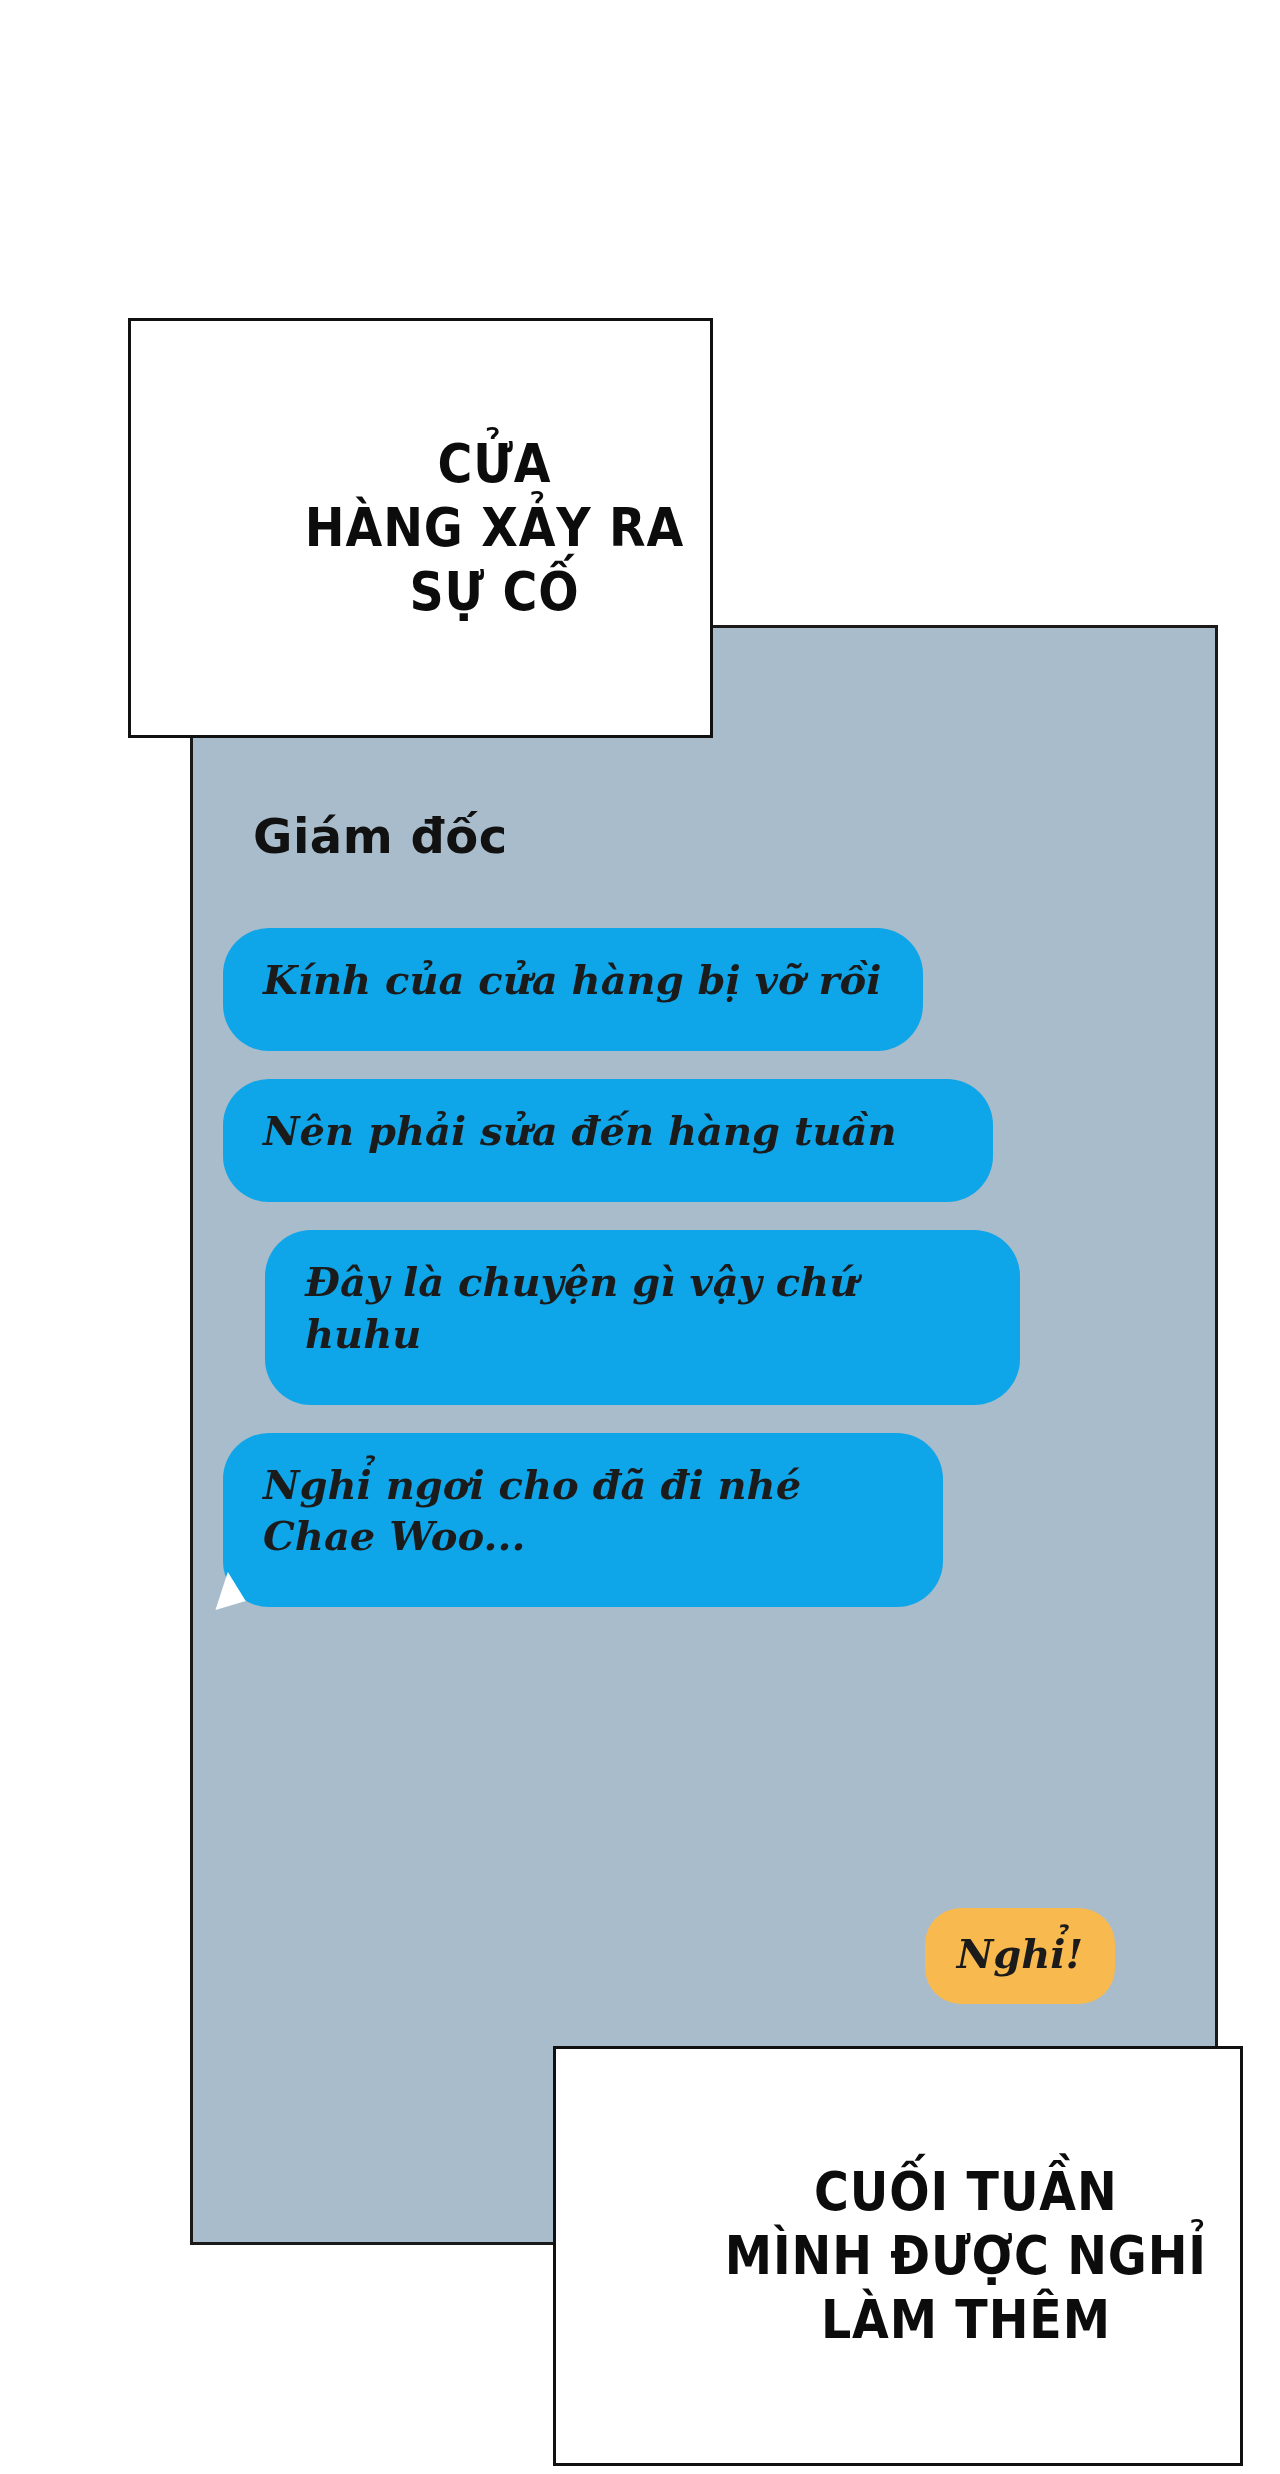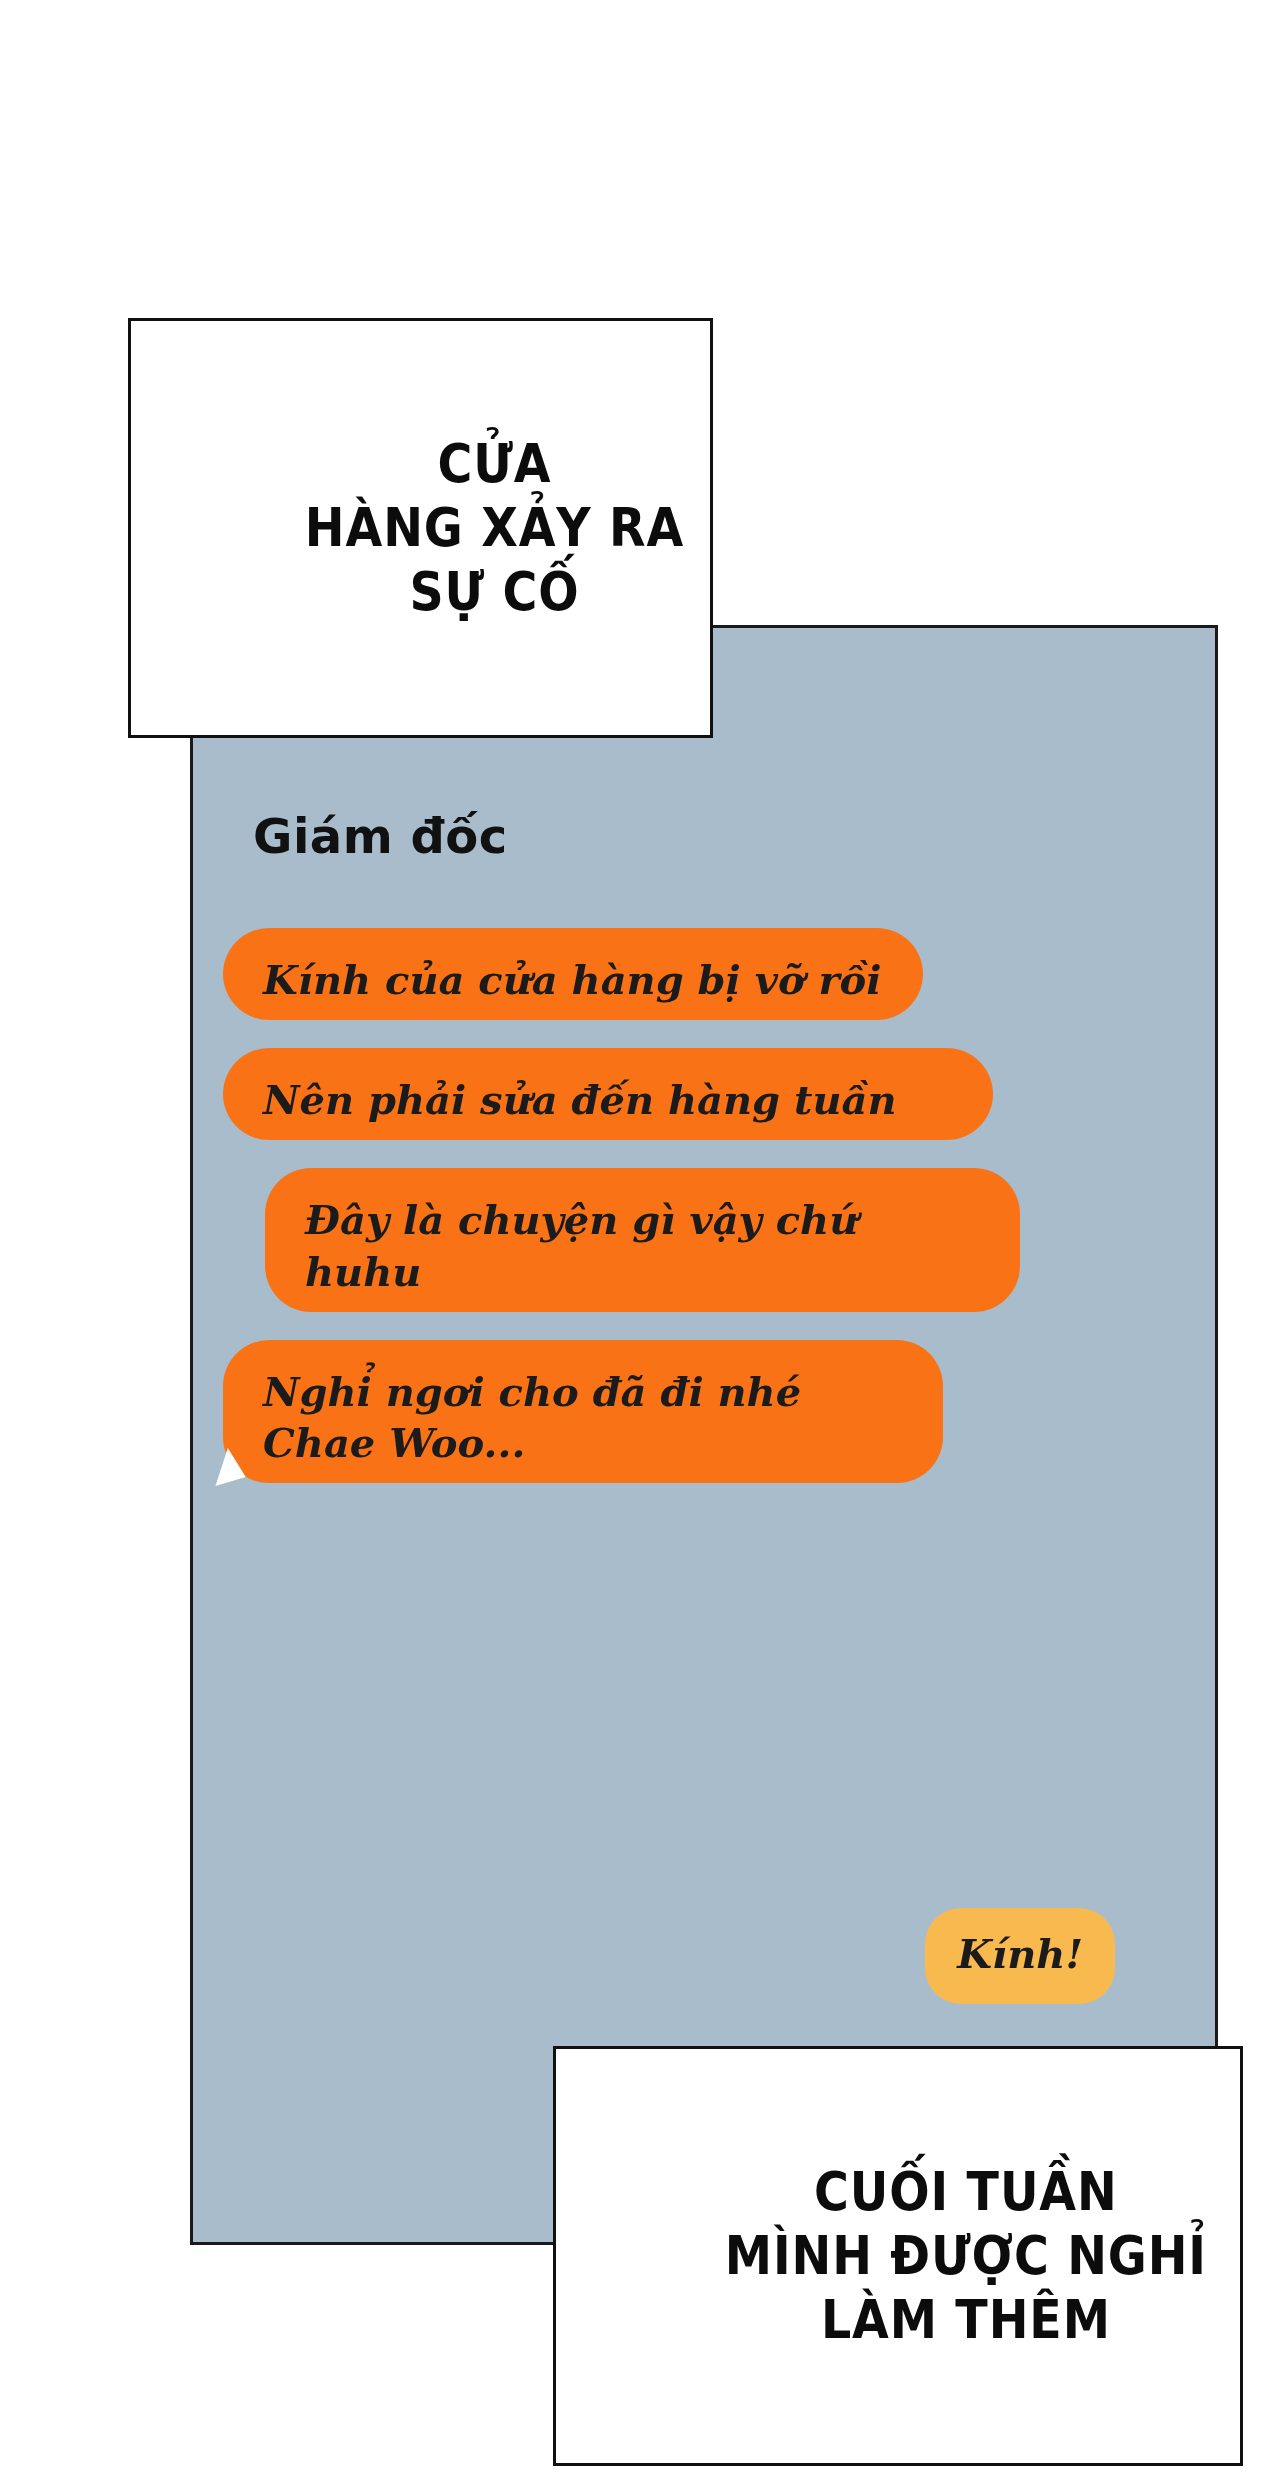--- a/index.html
+++ b/index.html
@@ -46,23 +46,23 @@
 
   .bubbles {
     position: absolute;
     left: 30px;
     top: 300px;
     width: 830px;
   }
 
   .bubble {
     position: relative;
-    background: #f97316;
+    background: #0ea5e9;
     border-radius: 46px;
-    padding: 26px 40px 15px 40px;
+    padding: 26px 40px 46px 40px;
     margin-bottom: 28px;
     display: inline-block;
     box-sizing: border-box;
     font-family: "DejaVu Serif", serif;
     font-style: italic;
     font-weight: 700;
     font-size: 40px;
     line-height: 1.28;
     color: #1b1b1b;
     max-width: 800px;
@@ -162,21 +162,21 @@
     <div class="chat-title">Giám đốc</div>
 
     <div class="bubbles">
       <div class="bubble w1">Kính của cửa hàng bị vỡ rồi</div>
       <div class="bubble w2">Nên phải sửa đến hàng tuần</div>
       <div class="bubble w3">Đây là chuyện gì vậy chứ huhu</div>
       <div class="bubble w4 tail">Nghỉ ngơi cho đã đi nhé Chae Woo...</div>
     </div>
 
     <div class="reply-wrap">
-      <span class="bubble-reply">Kính!</span>
+      <span class="bubble-reply">Nghỉ!</span>
     </div>
 
   </div>
 
   <div class="caption-box" id="caption-top">
     <div class="caption-text">CỬA<br>HÀNG XẢY RA<br>SỰ CỐ</div>
   </div>
 
   <div class="caption-box" id="caption-bottom">
     <div class="caption-text">CUỐI TUẦN<br>MÌNH ĐƯỢC NGHỈ<br>LÀM THÊM</div>

